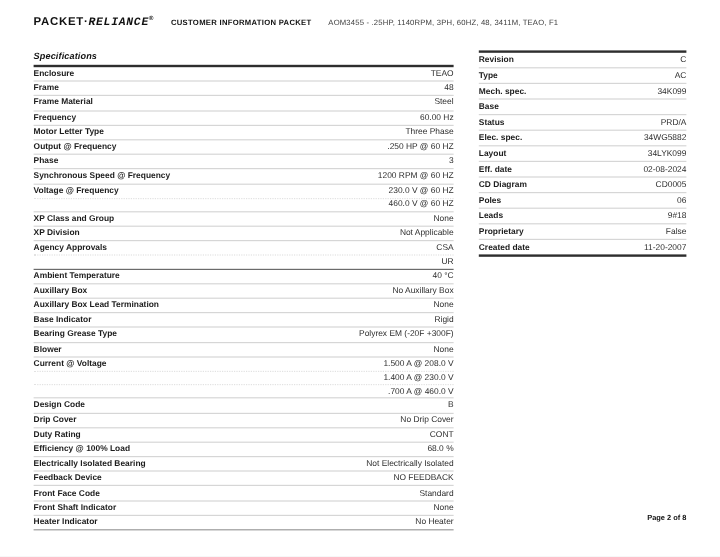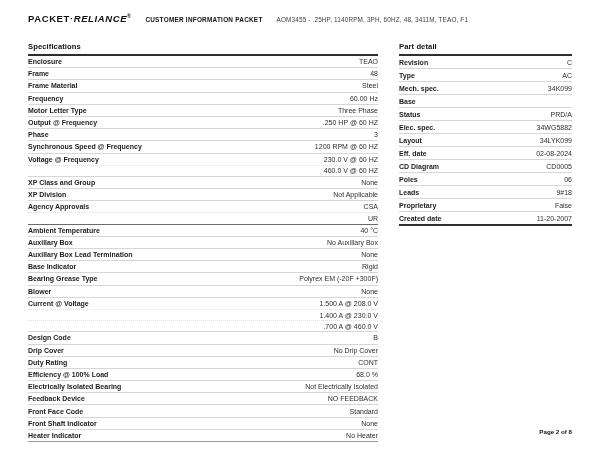--- a/index.html
+++ b/index.html
@@ -15,38 +15,38 @@
   }
   
   .header {
     position:absolute; left:28px; top:13px; right:28px;
     display:flex; align-items:baseline;
   }
   .logo {
     font-size:9.5px; font-weight:bold; letter-spacing:0.6px;
     color:#111; white-space:nowrap;
   }
-  .logo .italic { font-style:italic; }
+  .logo .italic { font-style:italic;font-family:Liberation Mono, monospace; }
   .logo sup { font-size:5px; font-weight:bold; }
   .doc-title {
     margin-left:14px;
     font-size:6.4px; font-weight:bold; letter-spacing:0.25px;
     color:#111; white-space:nowrap;
   }
   .product {
     margin-left:14px;
     font-size:6.4px; color:#3d3d3d; letter-spacing:0.15px;
     white-space:nowrap;
   }
   
   .col-left  { position:absolute; left:28px;  top:42px; width:350px; }
   .col-right { position:absolute; left:399px; top:42px; width:173px; }
   .section-title {
     font-size:7.6px; font-weight:bold; color:#111;
-    margin-bottom:3px; letter-spacing:0.1px;
+    margin-bottom:3px; letter-spacing:0.1px;font-style:italic;
   }
   .spec-table {
     border-top:2px solid #2e2e2e;
     width:100%;
   }
   .col-left  .spec-table { border-bottom:1px solid #9b9b9b; }
   .col-right .spec-table { border-bottom:2px solid #2e2e2e; }
   .row { border-bottom:1px solid #d6d6d6; }
   .row:last-child { border-bottom:none; }
   .row.section-end { border-bottom:1px solid #6b6b6b; }
@@ -261,21 +261,20 @@
         <div class="row">
           <div class="line">
             <span class="label">Heater Indicator</span>
             <span class="value">No Heater</span>
           </div>
         </div>
       </div>
   </div>
 
   <div class="col-right">
-    <div class="section-title">Part detail</div>
     <div class="spec-table">
         <div class="row">
           <div class="line">
             <span class="label">Revision</span>
             <span class="value">C</span>
           </div>
         </div>
         <div class="row">
           <div class="line">
             <span class="label">Type</span>

